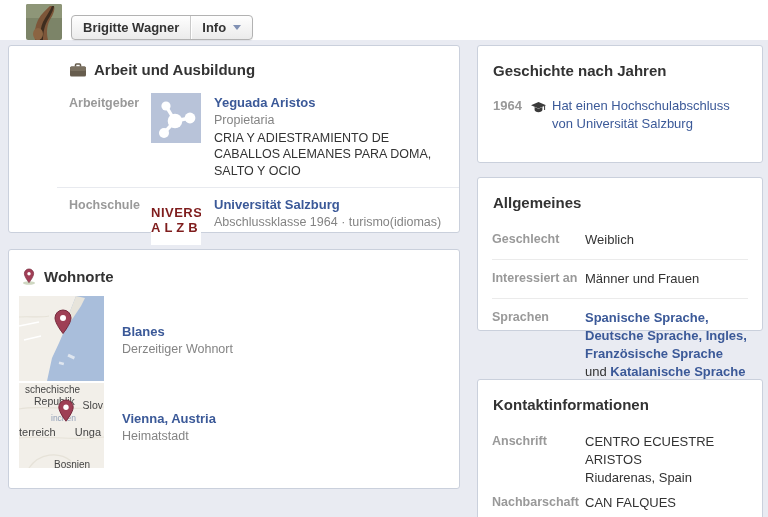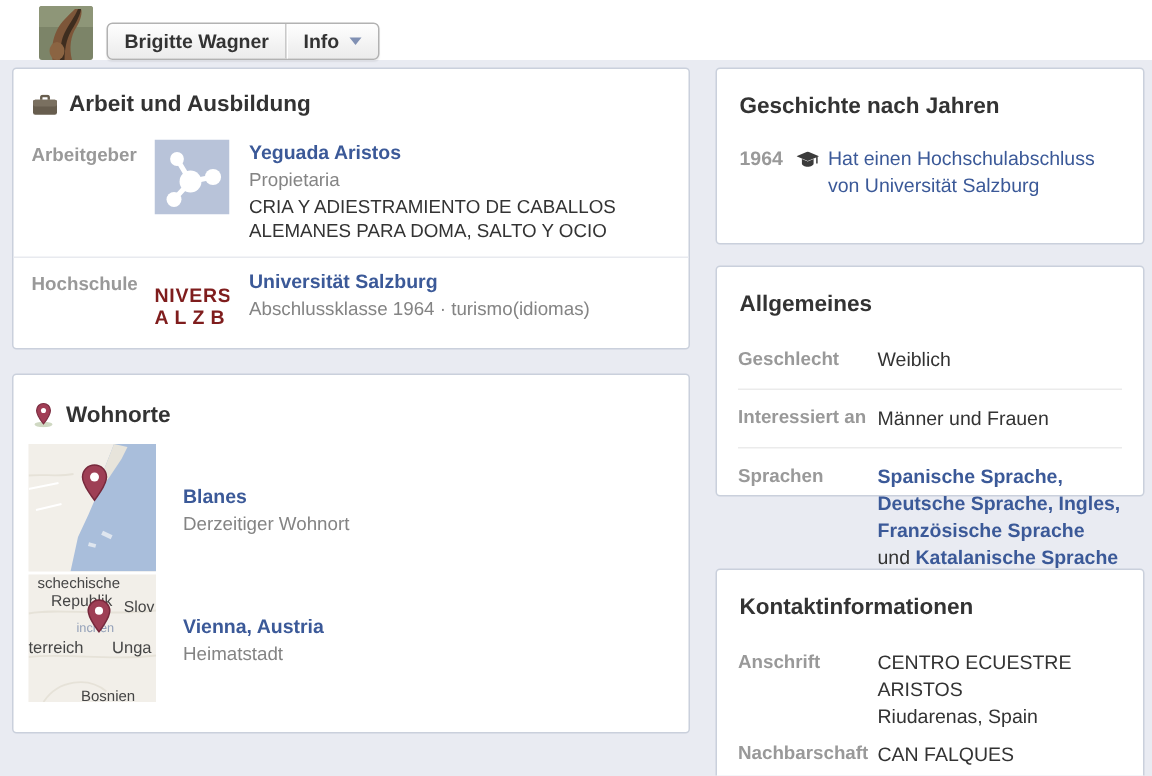--- a/index.html
+++ b/index.html
@@ -29,21 +29,21 @@
   .caret-down {
     display:inline-block; margin-left:7px; width:0; height:0;
     border-left:4px solid transparent; border-right:4px solid transparent;
     border-top:5px solid #8090b3;
   }
   
   .card {
     position:absolute; background:#fff;
     border:1px solid #cad0dc; border-radius:3px;
   }
-  .card-work    { left:8px;   top:45px;  width:452px; height:188px; }
+  .card-work    { left:8px;   top:45px;  width:452px; height:188px;padding-left:48px; }
   .card-places  { left:8px;   top:249px; width:452px; height:240px; }
   .card-history { left:477px; top:45px;  width:286px; height:118px; }
   .card-general { left:477px; top:177px; width:286px; height:154px; }
   .card-contact { left:477px; top:379px; width:286px; height:175px; }
   .card-title {
     display:flex; align-items:center; gap:8px;
     font-size:15px; font-weight:bold; color:#333;
     margin:15px 14px 11px 13px;
   }
   .card-history .card-title, .card-general .card-title, .card-contact .card-title { margin:16px 14px 12px 15px; }

